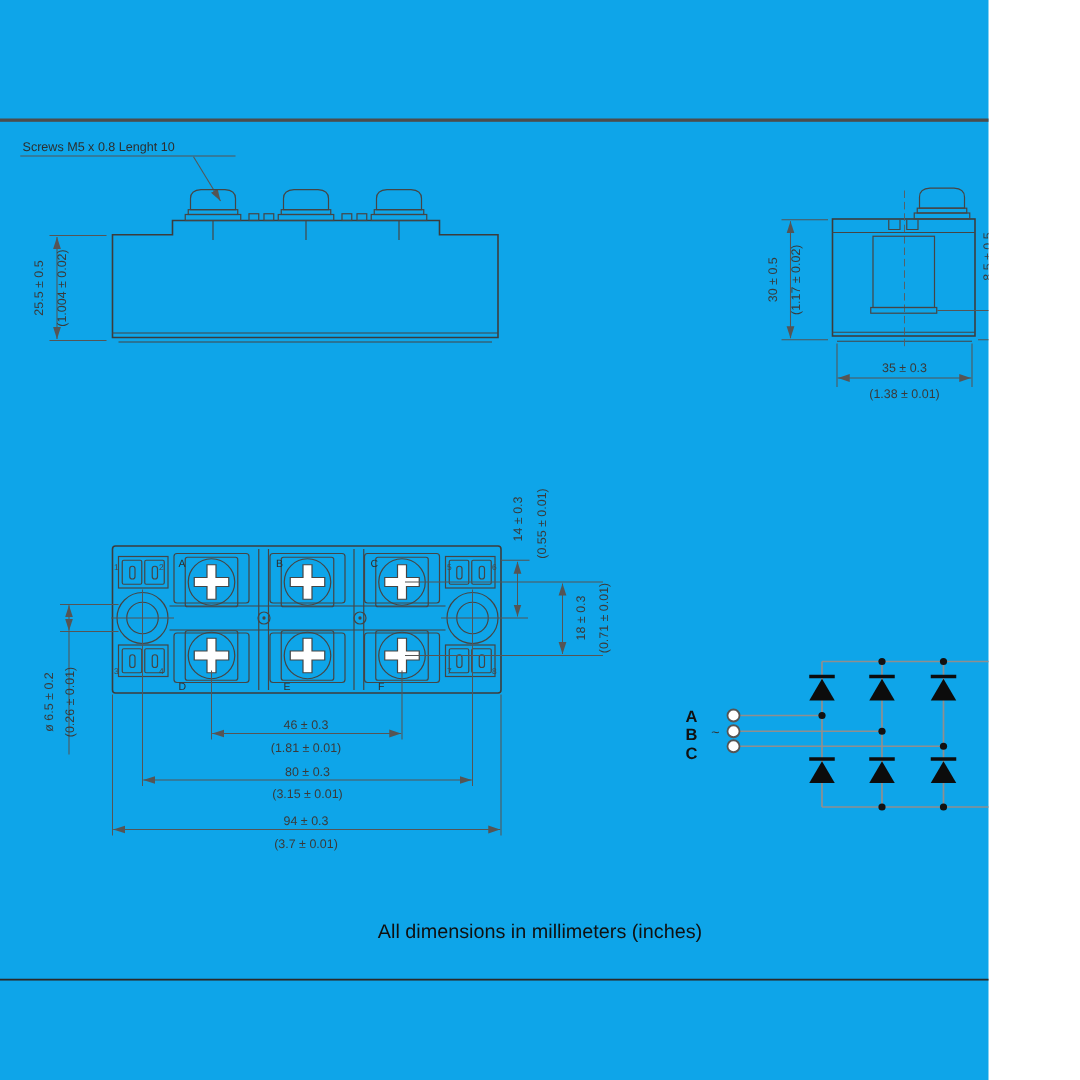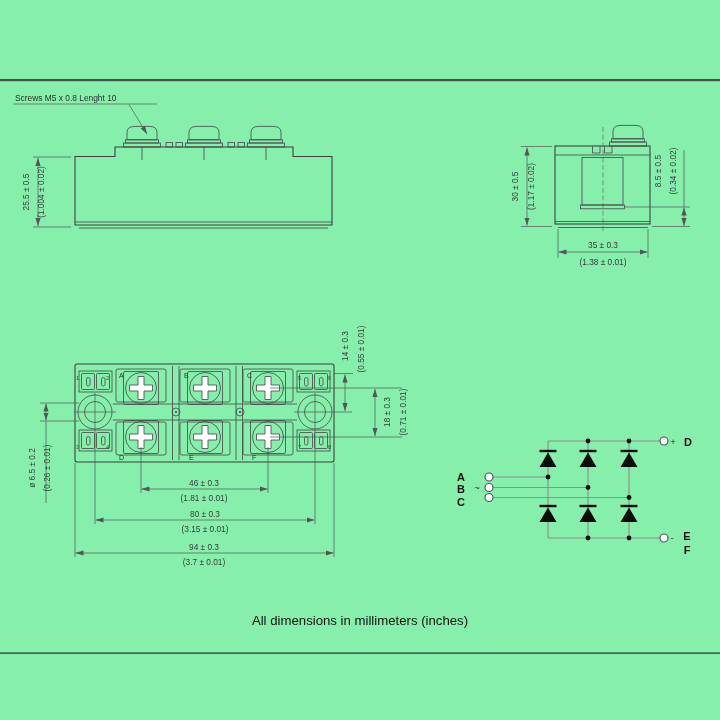--- a/index.html
+++ b/index.html
@@ -1,16 +1,16 @@
 <!DOCTYPE html>
 <html><head>
 <meta charset="utf-8">
 <style>
   html,body{margin:0;padding:0;background:#ffffff;}
-  .page{position:relative;width:720px;height:720px;background:#86efac;overflow:hidden;
+  .page{position:relative;width:659px;height:720px;background:#0ea5e9;overflow:hidden;
         font-family:"Liberation Sans", sans-serif;}
   svg{position:absolute;left:0;top:0;}
   text{fill:#333;}
   .dimtxt{font-size:8.3px;fill:#3a3a3a;letter-spacing:0;}
   .lbl{font-size:7px;fill:#2e2e2e;}
   .pin{font-size:5.6px;fill:#444;}
   .note{font-size:8.4px;fill:#2e2e2e;}
   .cap{font-size:13.2px;fill:#101010;}
   .clbl{font-size:11px;font-weight:bold;fill:#111;}
   .csym{font-size:9.5px;fill:#333;}

